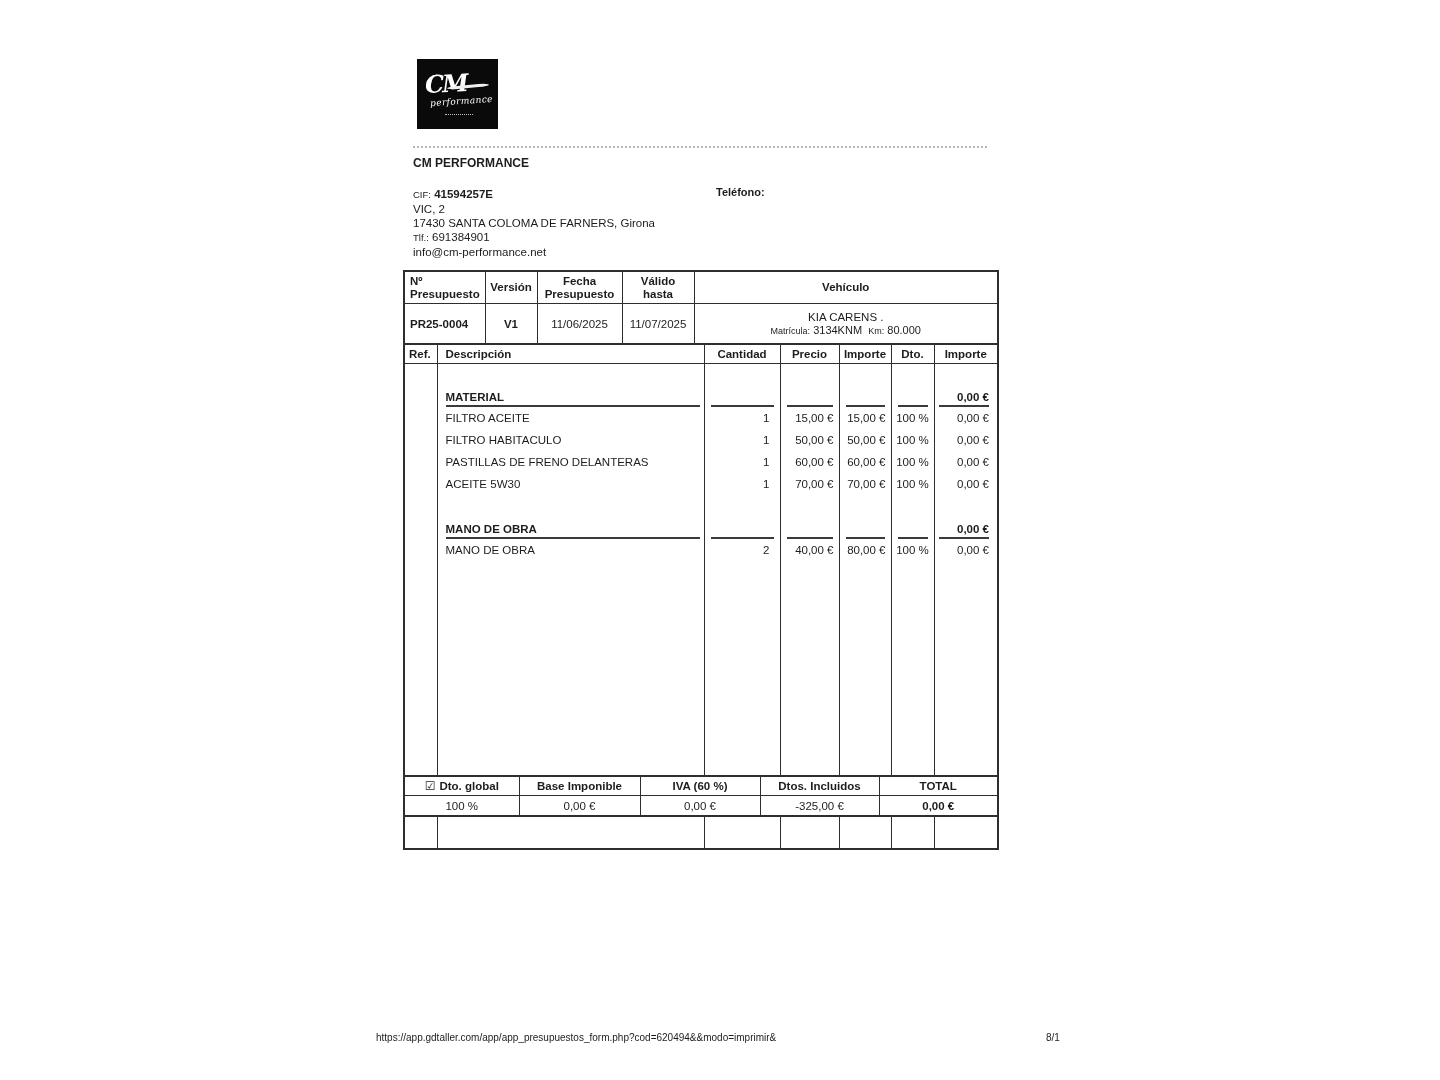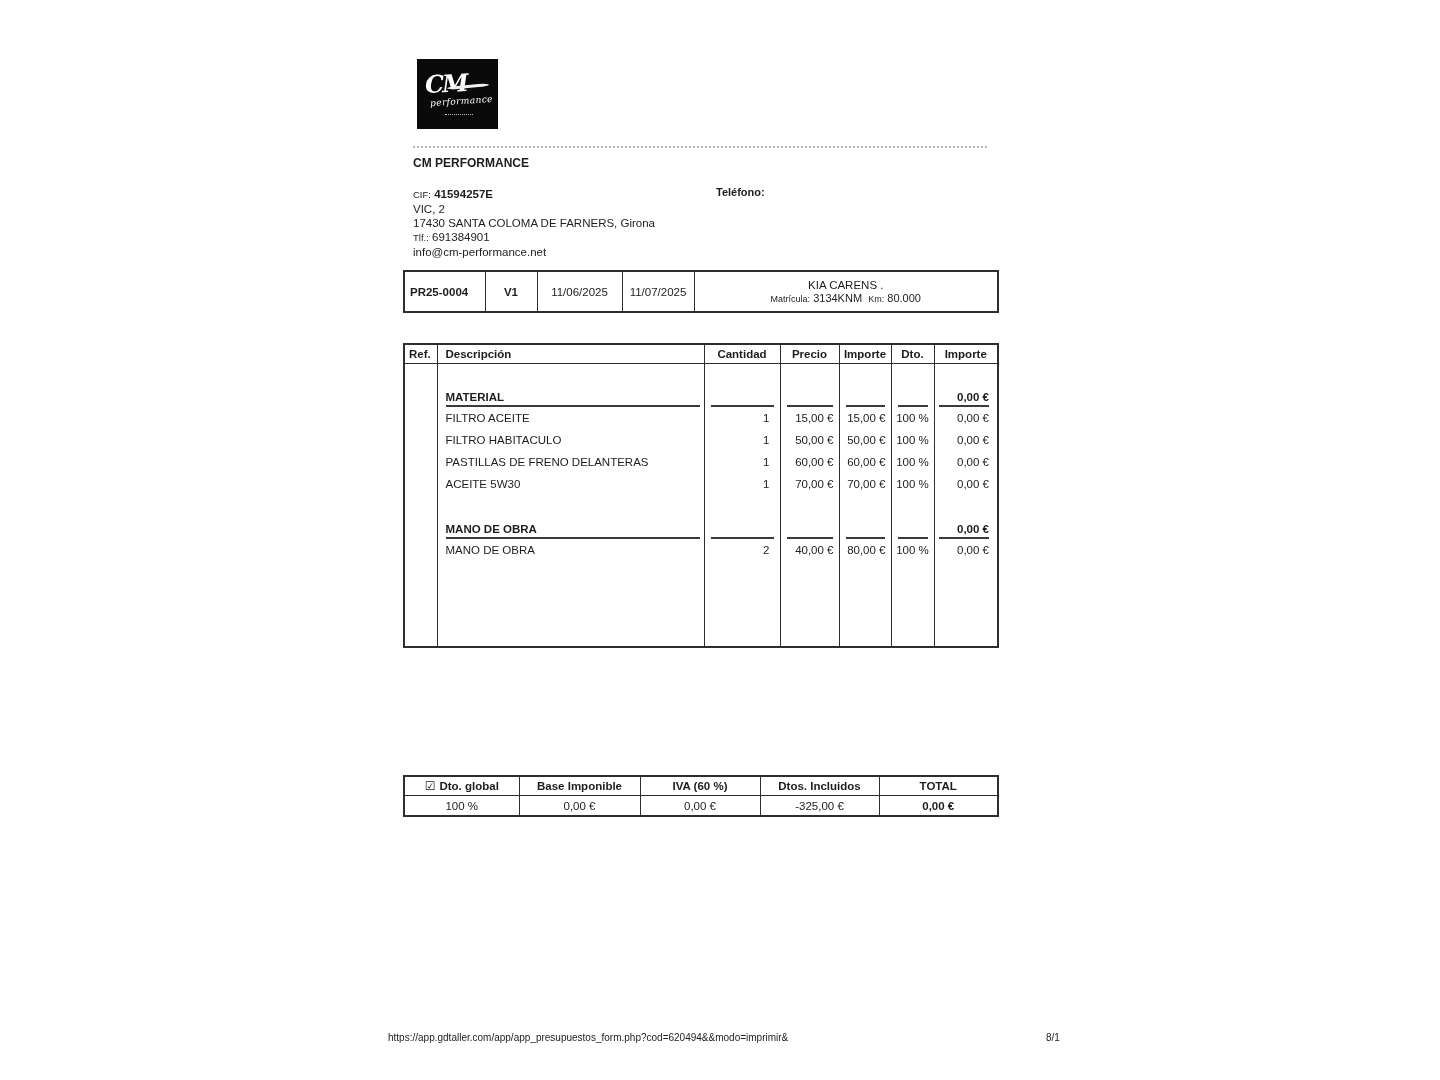--- a/index.html
+++ b/index.html
@@ -44,21 +44,21 @@
   .meta th{font-size:11.5px;line-height:13px;text-align:center;vertical-align:middle;height:29px;padding:1px 2px;}
   .meta th.h-num{text-align:left;padding-left:5px;}
   .meta td{height:37px;text-align:center;vertical-align:middle;font-size:11.5px;padding:1px 2px;}
   .meta td.v-num{font-weight:bold;text-align:left;padding-left:5px;}
   .meta td.v-version{font-weight:bold;}
   .veh-l1{font-size:11.5px;line-height:14px;}
   .veh-l2{font-size:11px;line-height:13px;}
   .lbl-xs{font-size:9px;}
 
   
-  .items{top:343px;width:594px;height:305px;}
+  .items{top:343px;width:594px;height:507px;}
   .items th{border:1px solid #2e2e2e;font-size:11.5px;height:18px;text-align:center;padding:0 2px;}
   .items th.c-ref{text-align:left;padding-left:4px;}
   .items th.c-desc{text-align:left;padding-left:8px;}
   .items td{border-left:1px solid #2e2e2e;border-right:1px solid #2e2e2e;border-top:none;border-bottom:none;
     font-size:11.5px;padding:0 4px;vertical-align:middle;overflow:hidden;}
   tr.r-spacer{height:20px;} tr.r-sec{height:23px;} tr.r-item{height:22px;} tr.r-gap{height:21px;}
   .c-desc{text-align:left;padding-left:8px !important;}
   .c-qty{text-align:right;padding-right:10px !important;}
   .c-price,.c-amt{text-align:right;padding-right:5px !important;}
   .c-dto{text-align:center;}
@@ -70,21 +70,21 @@
   .sec-total{font-weight:bold;text-align:right;}
 
   
   .totals{top:775px;width:594px;}
   .totals th{font-size:11.5px;height:18px;text-align:center;padding:0 2px;}
   .totals td{font-size:11.5px;height:19px;text-align:center;padding:0 2px;}
   .totals td.t-total-val{font-weight:bold;}
   .chk{font-size:12px;margin-right:4px;position:relative;top:0px;}
 
   
-  .footer-url{left:388px;top:1032px;font-size:10px;}
+  .footer-url{left:376px;top:1032px;font-size:10px;}
   .footer-page{left:1046px;top:1032px;font-size:10px;}
 </style>
 </head>
 <body>
 
 <div class="abs logo">
   <span class="logo-cm">CM</span>
   <span class="logo-swoosh"></span>
   <span class="logo-perf">performance</span>
   <span class="logo-sub"></span>
@@ -111,20 +111,27 @@
 
 <table class="meta">
   <colgroup>
       <col style="width:81px">
       <col style="width:52px">
       <col style="width:85px">
       <col style="width:72px">
       <col style="width:304px">
     </colgroup>
   <tbody>
+      <tr>
+    <th class="h-num">Nº Presupuesto</th>
+    <th>Versión</th>
+    <th>Fecha Presupuesto</th>
+    <th>Válido hasta</th>
+    <th>Vehículo</th>
+  </tr>
   <tr>
     <td class="v-num">PR25-0004</td>
     <td class="v-version">V1</td>
     <td>11/06/2025</td>
     <td>11/07/2025</td>
     <td>
       <div class="veh-l1">KIA CARENS .</div>
       <div class="veh-l2">
         <span class="lbl-xs">Matrícula:</span>
         <span>3134KNM</span>&nbsp;

